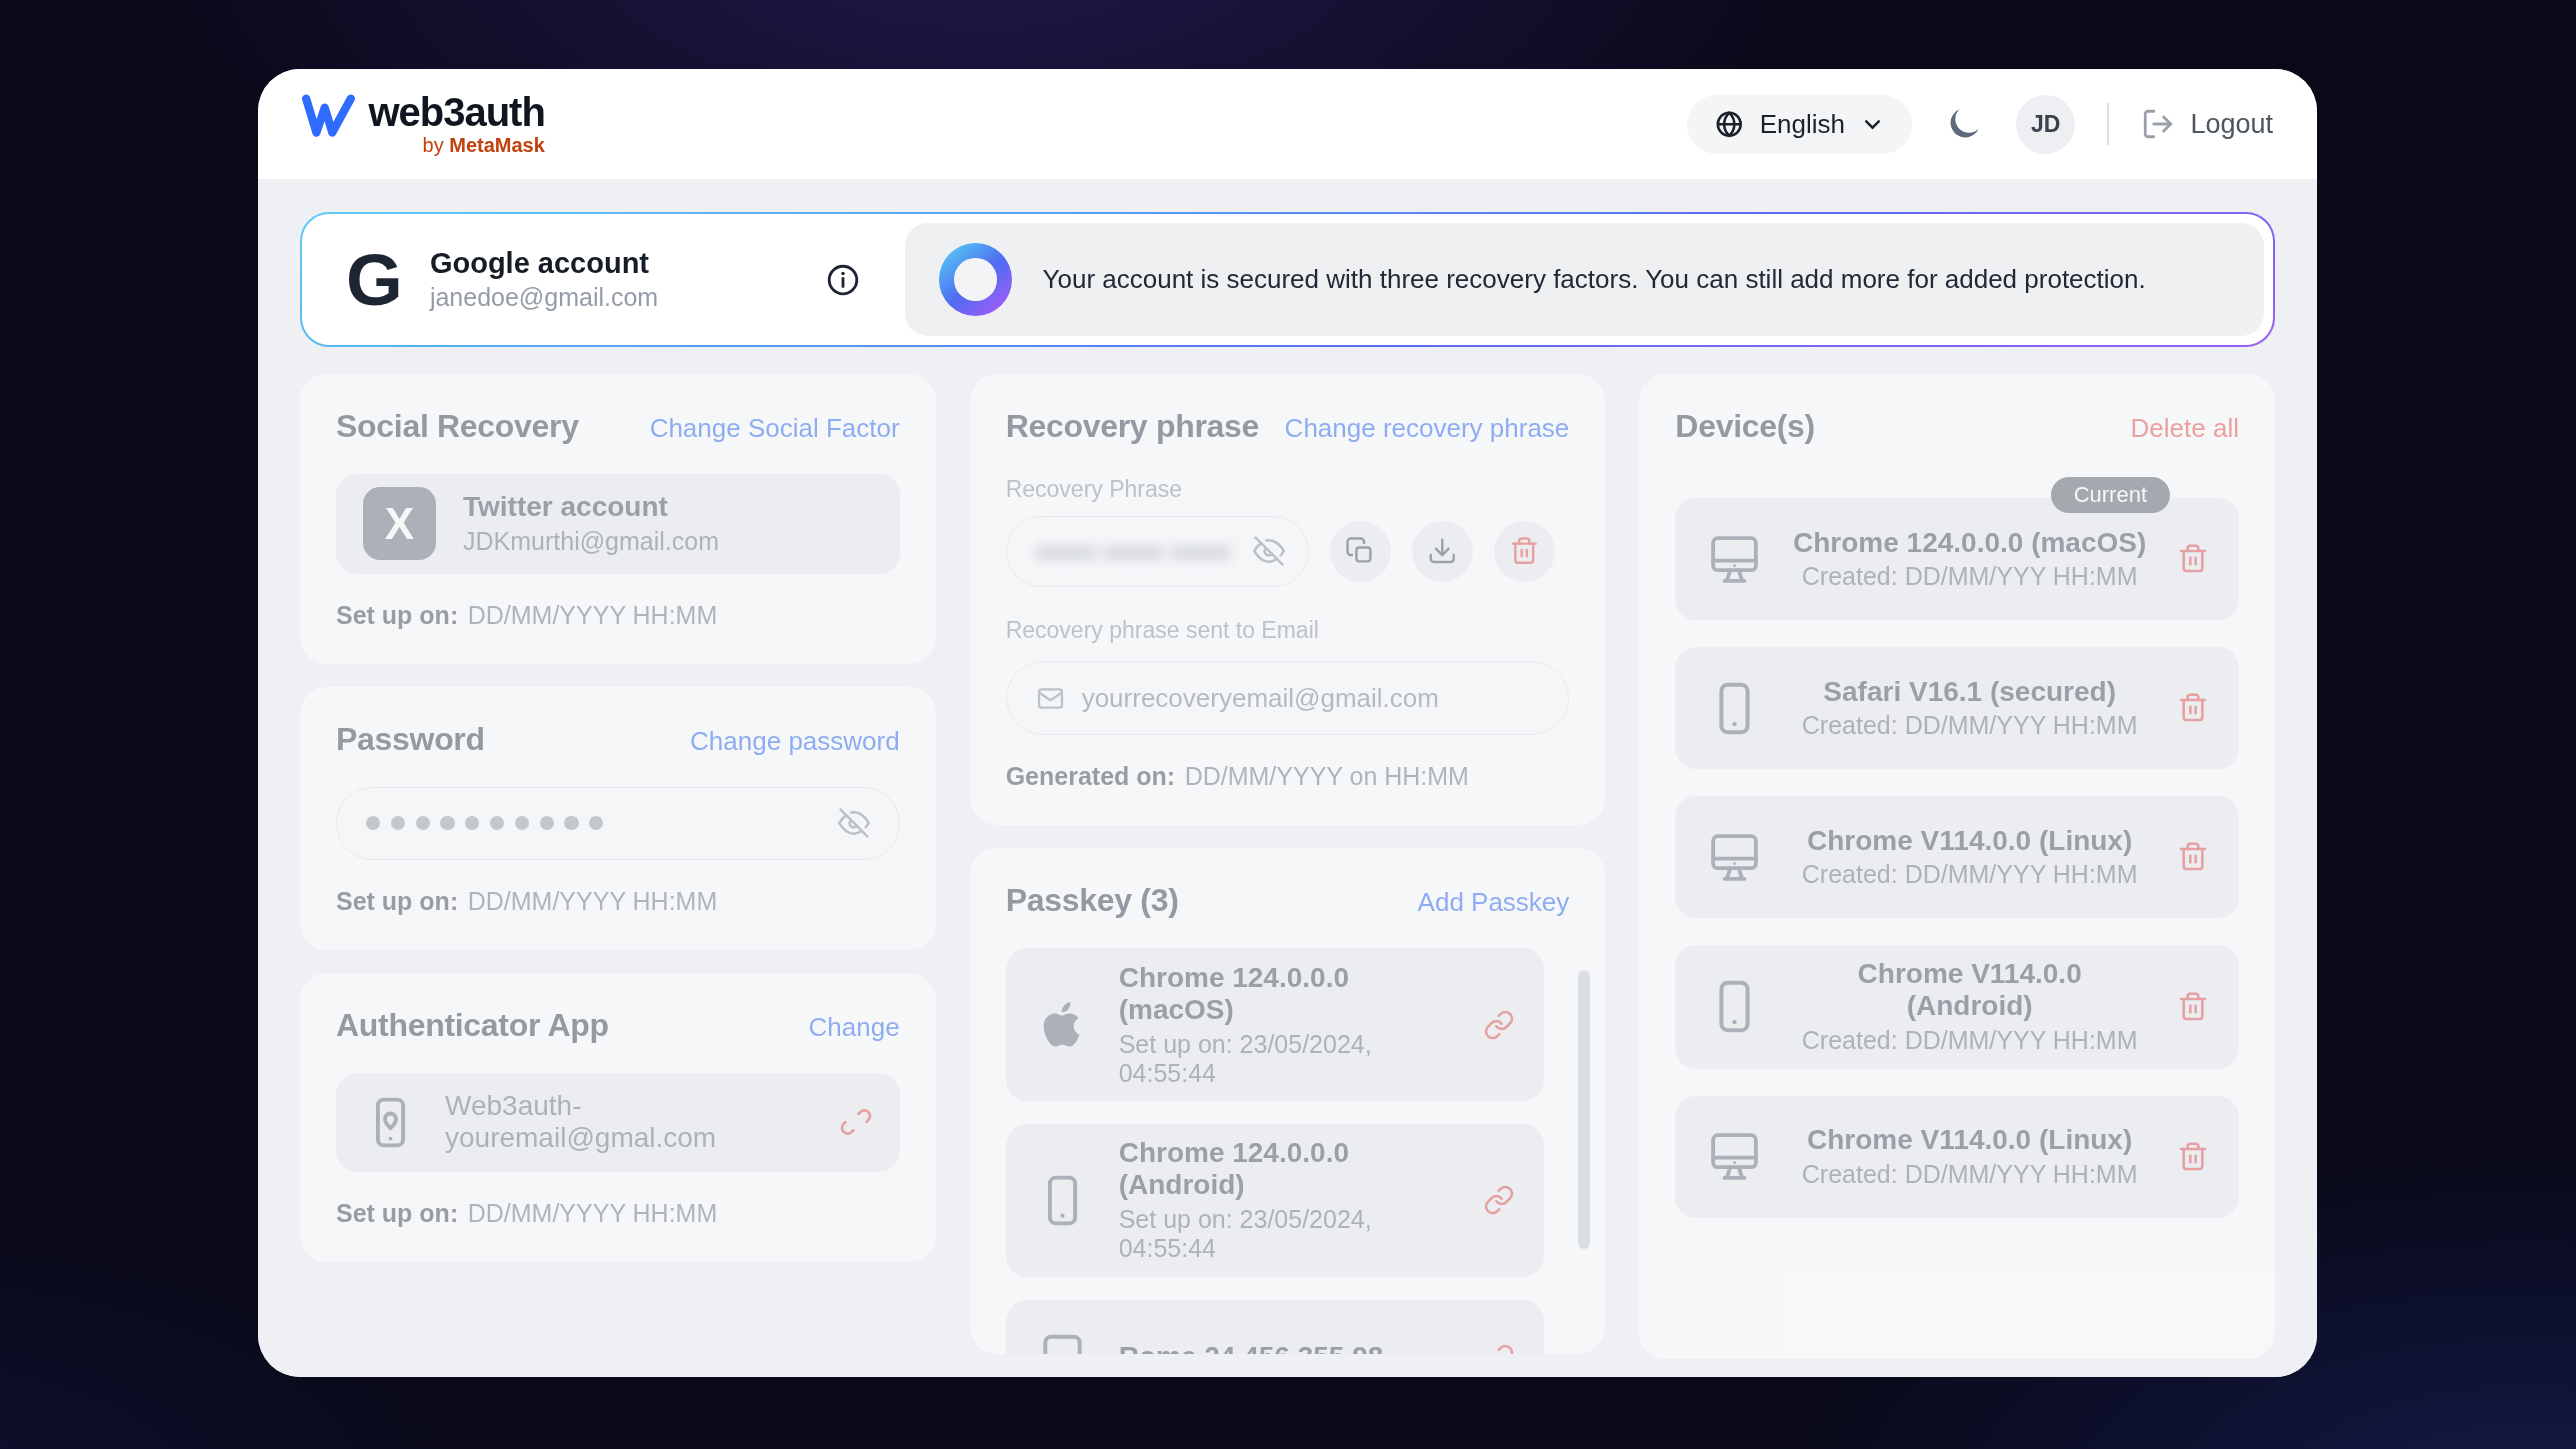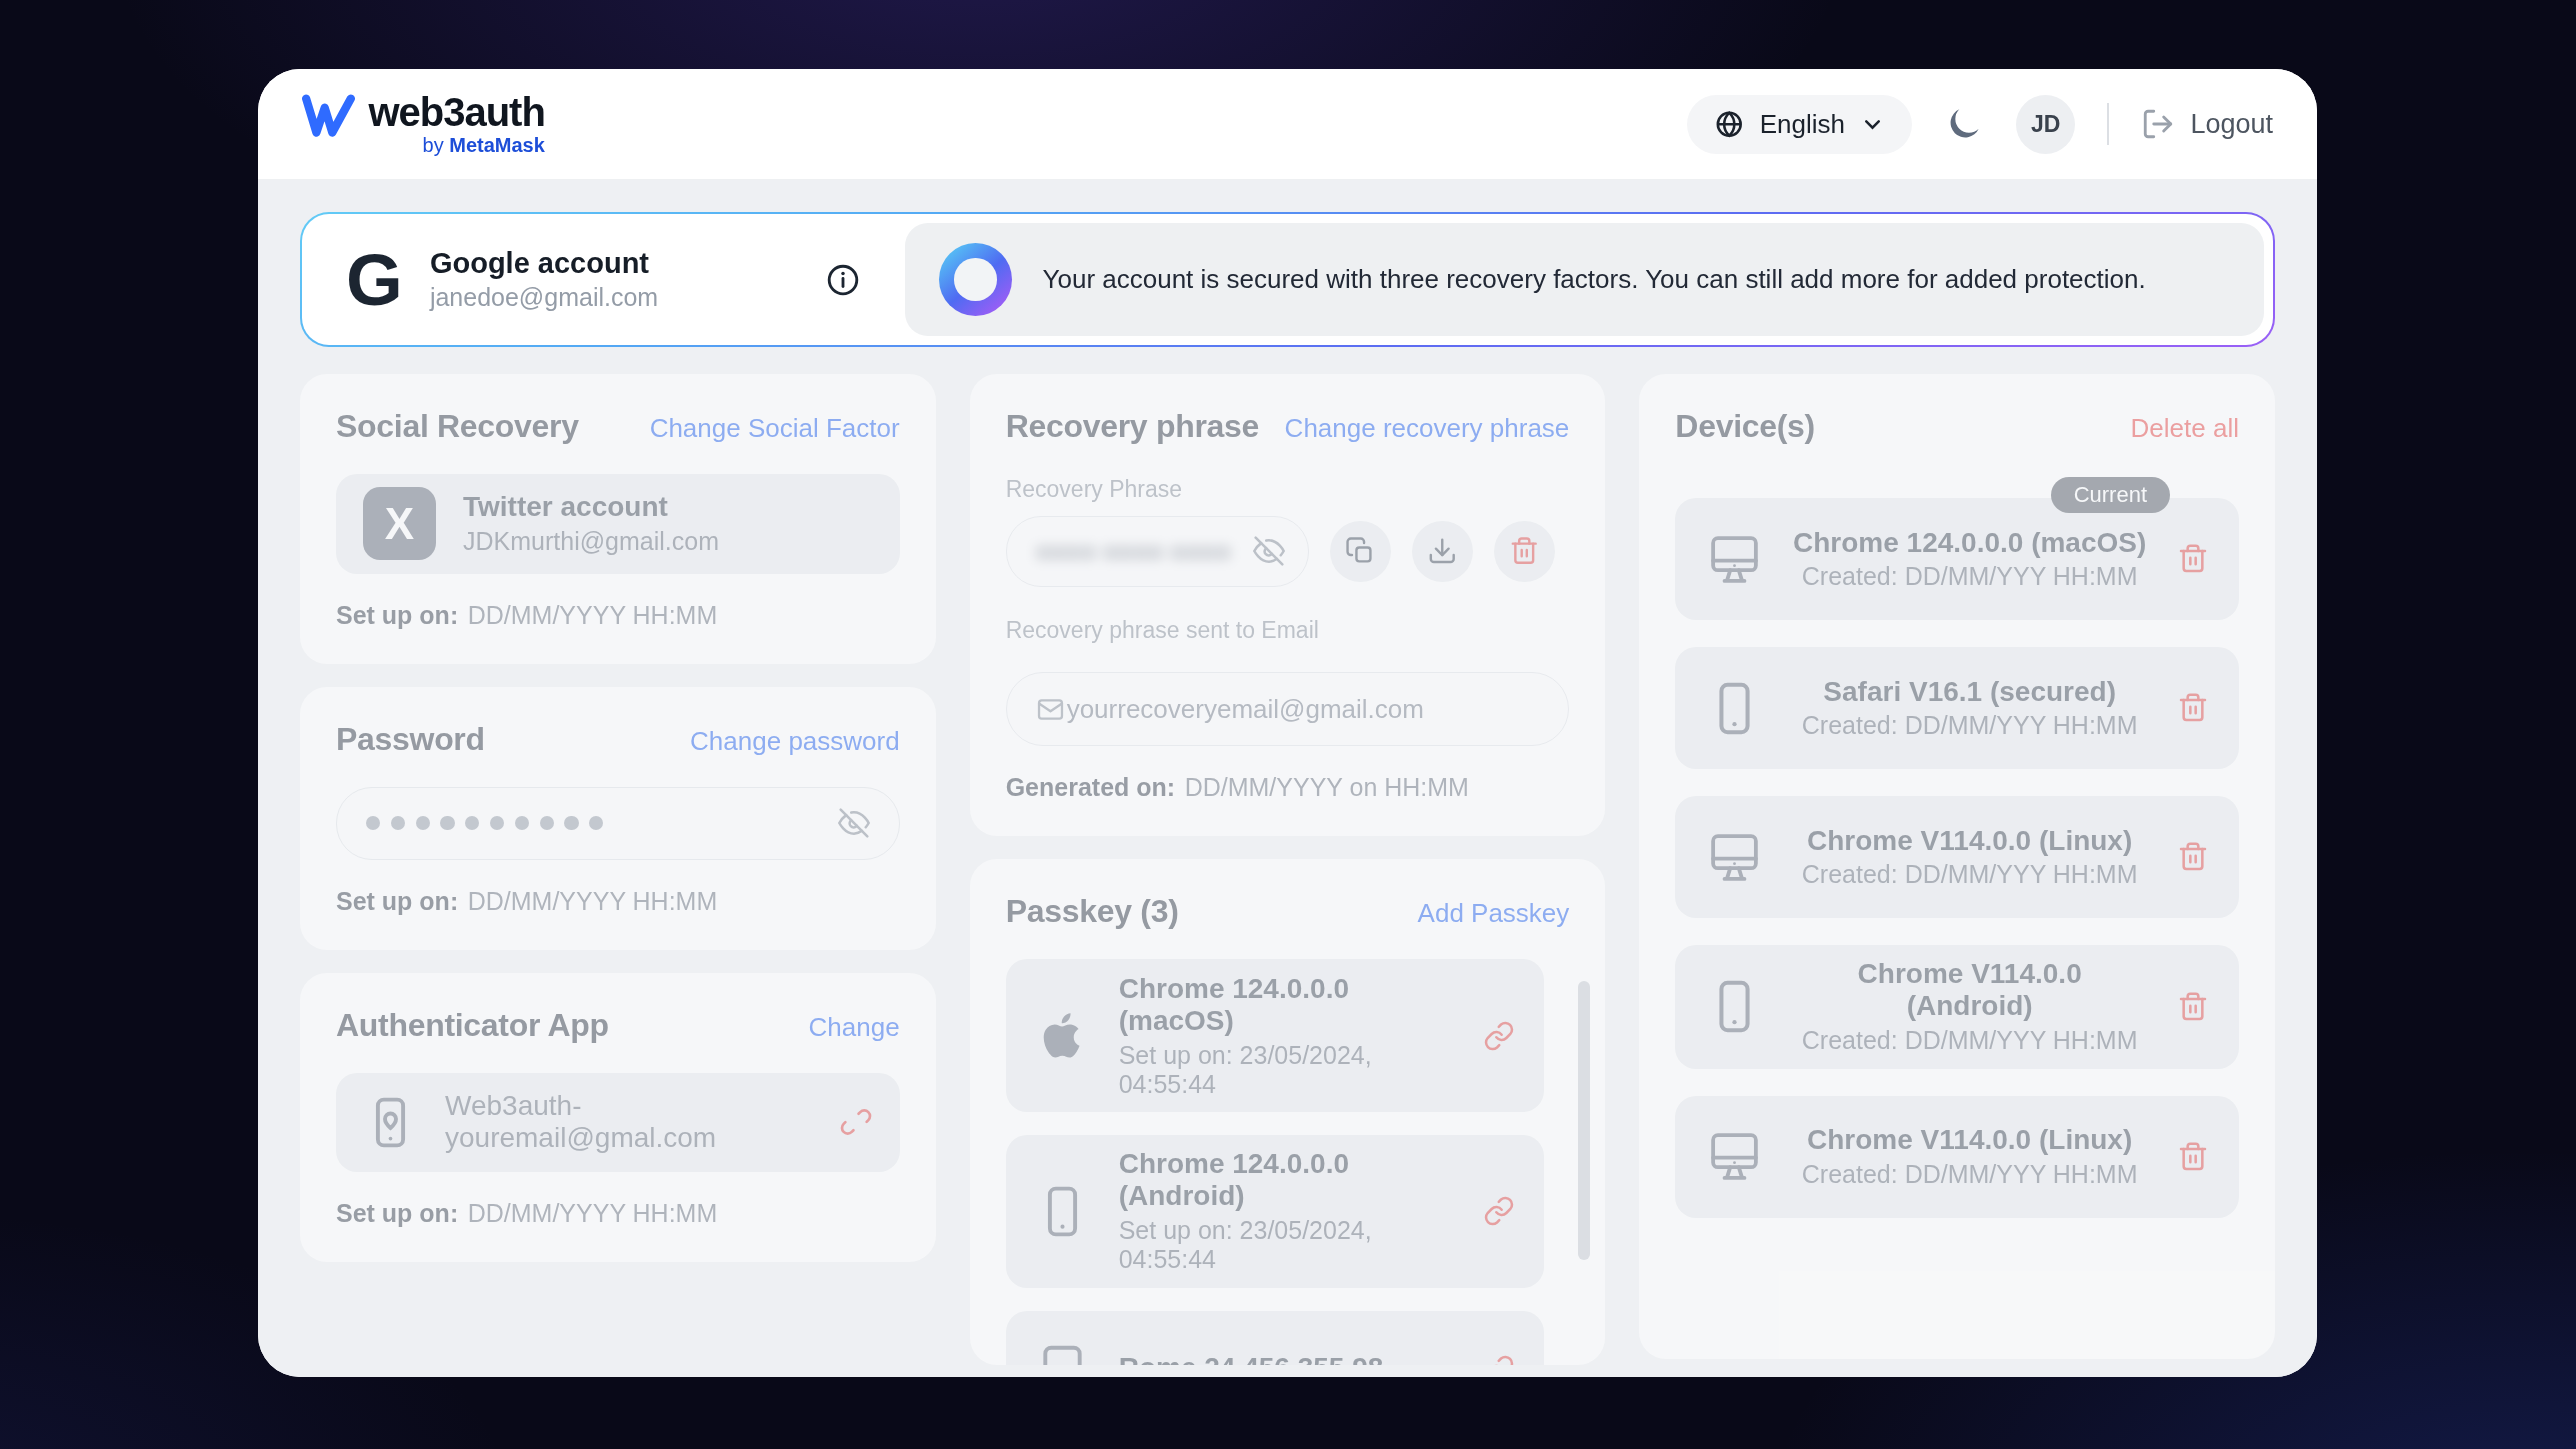--- a/index.html
+++ b/index.html
@@ -25,21 +25,21 @@
   
   .hdr {
     height: 111px; flex: 0 0 111px; background: #fff;
     display: flex; align-items: center; justify-content: space-between;
     padding: 0 44px; border-bottom: 1px solid #eef0f2;
   }
   .logo { display:flex; align-items:flex-start; gap:13.4px; }
   .logo-w { width:53px; height:48px; margin-top:1.9px; }
   .logo-txt { display:flex; flex-direction:column; align-items:flex-end; }
   .logo-name { font-size:40px; font-weight:700; color:#10161f; letter-spacing:-1px; line-height:1.05; }
-  .logo-sub  { font-size:20px; color:#1d4ed8; margin-top:1.9px; }
+  .logo-sub  { font-size:20px; color:#c2410c; margin-top:1.9px; }
   .logo-sub b { font-weight:800; }
   .hdr-right { display:flex; align-items:center; gap:32px; }
   .lang-pill {
     display:flex; align-items:center; gap:15.3px; background:#f4f5f7;
     border-radius:953px; height:59px; padding:0 27px;
     font-size:26px; color:#1b222c; cursor:pointer;
   }
   .icon { display:inline-flex; align-items:center; justify-content:center; }
   .icon svg { width:100%; height:100%; }
   .i-globe { width:30.5px; height:30.5px; color:#1b222c; }
@@ -124,22 +124,22 @@
   .phrase-input {
     width:303px; height:71px; border:1.9px solid #e2e5ea; border-radius:35px;
     display:flex; align-items:center; padding:0 23px 0 29px; background:#fdfdfe; gap:11.4px;
   }
   .phrase-masked { flex:1; font-size:25px; color:#6b7480; filter:blur(6.7px); overflow:hidden; white-space:nowrap; }
   .cbtn { width:61px; height:61px; border-radius:50%; background:#e9ecf0;
     display:flex; align-items:center; justify-content:center; cursor:pointer; flex:0 0 61px; }
   .cbtn svg { width:30.5px; height:30.5px; }
   .c-gray { color:#4b5563; } .c-red { color:#e05252; }
   .email-input {
-    margin-top:28px; height:74px; border:1.9px solid #e2e5ea; border-radius:37px;
-    display:flex; align-items:center; gap:2px; padding:0 29px; background:#fdfdfe;
+    margin-top:17px; height:74px; border:1.9px solid #e2e5ea; border-radius:37px;
+    display:flex; align-items:center; gap:17px; padding:0 29px; background:#fdfdfe;
   }
   .i-mail { width:29px; height:29px; color:#8d95a1; }
   .email-val { font-size:26px; color:#7d8592; }
   
   .pk-card { height:506px; overflow:hidden; }
   .pk-list { margin-top:29px; display:flex; flex-direction:column; gap:23px; padding-right:25px; }
   .pk-item { background:#e9ecf0; border-radius:21px; min-height:118px;
     display:flex; align-items:center; gap:29px; padding:13.4px 29px; }
   .pk-ico { width:55px; height:55px; color:#6b7280; flex:0 0 55px; }
   .i-link { width:32px; height:32px; color:#e05252; cursor:pointer; }

